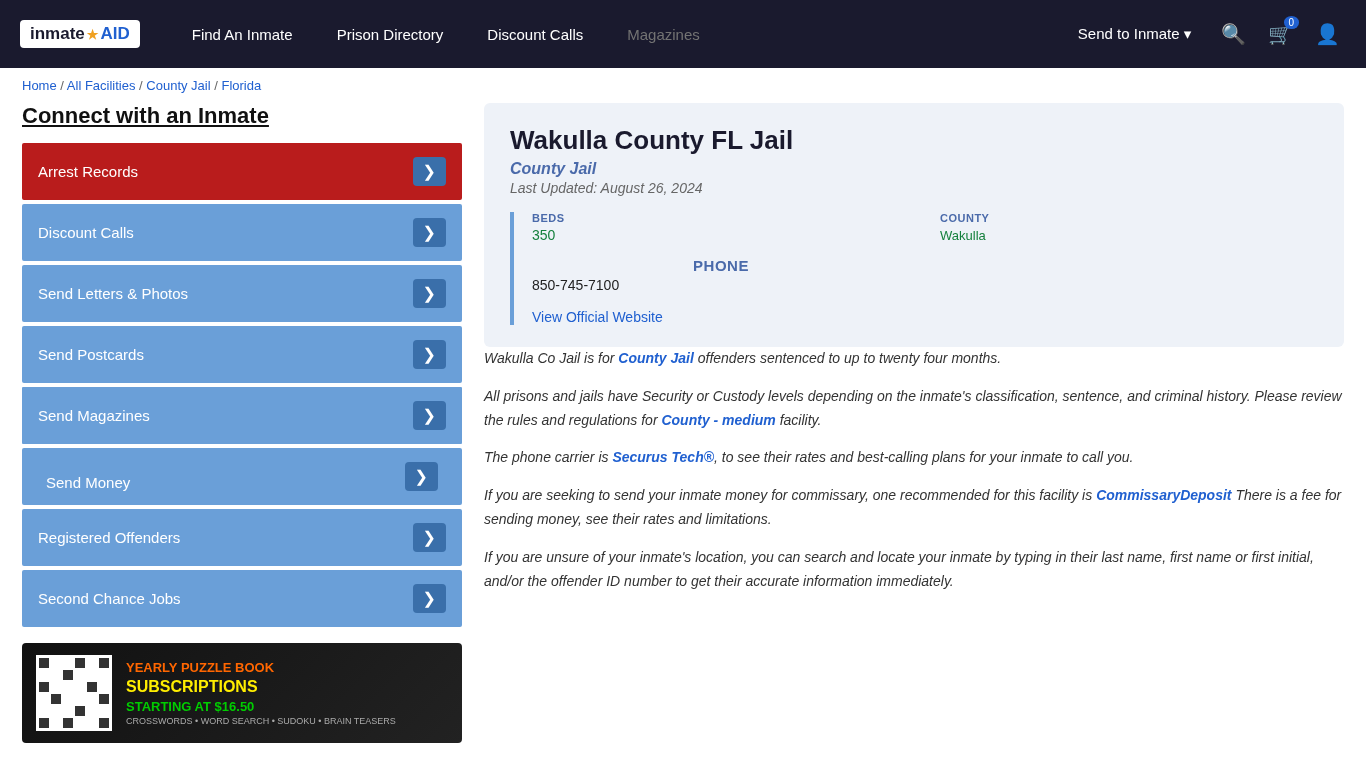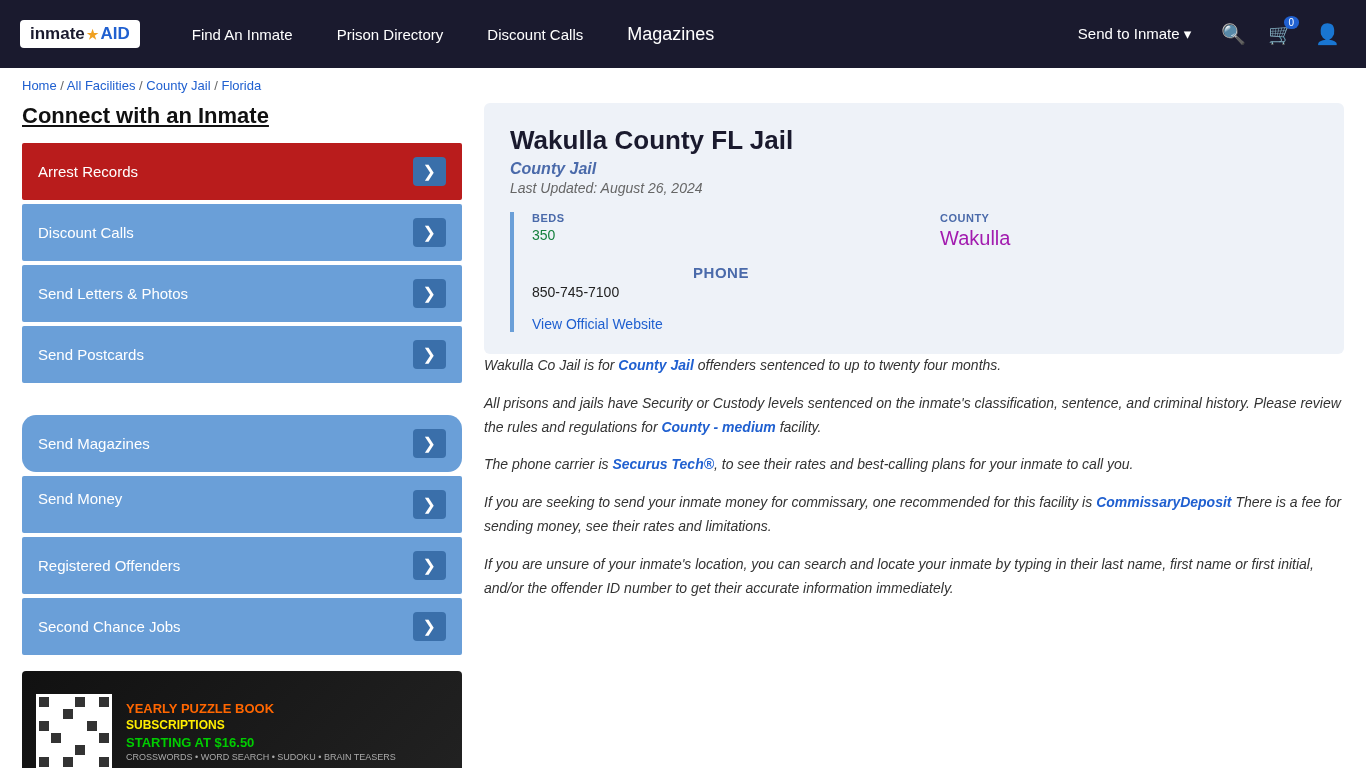--- a/index.html
+++ b/index.html
@@ -34,21 +34,21 @@
   <div class="logo-box" style="background:#fff; padding:4px 10px; border-radius:4px; display:flex; align-items:center; gap:2px; margin-right:30px; cursor:pointer;">
     <span style="font-weight:900; font-size:17px; color:#1a1a2e;">inmate</span>
     <span style="color:#f0a020; font-size:13px;">★</span>
     <span style="font-weight:900; font-size:17px; color:#2060d0;">AID</span>
   </div>
 
   <div style="display:flex; height:68px;">
     <a href="#" class="nav-link" style="color:#fff; text-decoration:none; padding:0 22px; font-size:15px; display:flex; align-items:center; font-weight:500;">Find An Inmate</a>
     <a href="#" class="nav-link" style="color:#fff; text-decoration:none; padding:0 22px; font-size:15px; display:flex; align-items:center; font-weight:500;">Prison Directory</a>
     <a href="#" class="nav-link" style="color:#fff; text-decoration:none; padding:0 22px; font-size:15px; display:flex; align-items:center; font-weight:500;">Discount Calls</a>
-    <a href="#" class="nav-link" style="color:#ffffff; text-decoration:none; padding:14px 22px; font-size:18px; display:flex; align-items:center; font-weight:500;">Magazines</a>
+    <a href="#" class="nav-link" style="color:#737373; text-decoration:none; padding:14px 22px; font-size:15px; display:flex; align-items:center; font-weight:500;">Magazines</a>
   </div>
 
   <div style="display:flex; align-items:center; gap:10px; margin-left:auto;">
     <button style="background:none; border:none; color:#fff; font-size:15px; font-weight:500; cursor:pointer; display:flex; align-items:center; gap:4px; height:68px; padding:0 14px;">Send to Inmate ▾</button>
     <button style="background:none; border:none; color:#fff; font-size:20px; cursor:pointer; padding:6px;">🔍</button>
     <button style="background:none; border:none; color:#fff; font-size:20px; cursor:pointer; padding:6px; position:relative;">
       🛒
       <span style="background:#2060d0; color:#fff; border-radius:50%; font-size:10px; padding:1px 5px; position:absolute; top:0; right:0;">0</span>
     </button>
     <button style="background:none; border:none; color:#fff; font-size:20px; cursor:pointer; padding:6px;">👤</button>
@@ -85,42 +85,42 @@
       <a href="#" style="background:#6a9fd8; color:#fff; display:flex; align-items:center; justify-content:space-between; padding:14px 16px; text-decoration:none; font-size:15px; font-weight:500; border-radius:2px;">
         <span>Send Letters &amp; Photos</span>
         <span style="background:#3a6faa; border-radius:4px; padding:5px 10px; font-size:16px;">❯</span>
       </a>
 
       <a href="#" style="background:#6a9fd8; color:#fff; display:flex; align-items:center; justify-content:space-between; padding:14px 16px; text-decoration:none; font-size:15px; font-weight:500; border-radius:2px;">
         <span>Send Postcards</span>
         <span style="background:#3a6faa; border-radius:4px; padding:5px 10px; font-size:16px;">❯</span>
       </a>
 
-      <a href="#" style="background:#6a9fd8; color:#fff; display:flex; align-items:center; justify-content:space-between; padding:14px 16px; text-decoration:none; font-size:15px; font-weight:500; border-radius:14px;margin-top:28px;">
+      <a href="#" style="background:#6a9fd8; color:#fff; display:flex; align-items:center; justify-content:space-between; padding:14px 16px; text-decoration:none; font-size:15px; font-weight:500; border-radius:1px;">
         <span>Send Magazines</span>
         <span style="background:#3a6faa; border-radius:4px; padding:5px 10px; font-size:16px;">❯</span>
       </a>
 
-      <a href="#" style="background:#6a9fd8; color:#fff; display:flex; align-items:flex-start; justify-content:space-between; padding:14px 16px; text-decoration:none; font-size:15px; font-weight:500; border-radius:2px;">
+      <a href="#" style="background:#6a9fd8; color:#fff; display:flex; align-items:flex-end; justify-content:space-between; padding:14px 24px; text-decoration:none; font-size:15px; font-weight:500; border-radius:2px;">
         <span>Send Money</span>
         <span style="background:#3a6faa; border-radius:4px; padding:5px 10px; font-size:16px;">❯</span>
       </a>
 
       <a href="#" style="background:#6a9fd8; color:#fff; display:flex; align-items:center; justify-content:space-between; padding:14px 16px; text-decoration:none; font-size:15px; font-weight:500; border-radius:2px;">
         <span>Registered Offenders</span>
         <span style="background:#3a6faa; border-radius:4px; padding:5px 10px; font-size:16px;">❯</span>
       </a>
 
       <a href="#" style="background:#6a9fd8; color:#fff; display:flex; align-items:center; justify-content:space-between; padding:14px 16px; text-decoration:none; font-size:15px; font-weight:500; border-radius:2px;">
         <span>Second Chance Jobs</span>
         <span style="background:#3a6faa; border-radius:4px; padding:5px 10px; font-size:16px;">❯</span>
       </a>
     </div>
 
-    <div style="margin-top:16px; background:linear-gradient(135deg,#111 0%,#222 100%); border-radius:4px; display:flex; align-items:center; padding:10px 14px; gap:14px; height:121px; cursor:pointer;">
+    <div style="margin-top:16px; background:linear-gradient(135deg,#111 0%,#222 100%); border-radius:4px; display:flex; align-items:center; padding:10px 14px; gap:14px; height:100px; cursor:pointer;">
       <div style="width:76px; height:76px; flex-shrink:0; background:#fff; display:grid; grid-template-columns:repeat(6,1fr); gap:2px; padding:3px;">
         <div style="background:#333;"></div>
           <div style="background:#fff;"></div>
           <div style="background:#fff;"></div>
           <div style="background:#333;"></div>
           <div style="background:#fff;"></div>
           <div style="background:#333;"></div>
         <div style="background:#fff;"></div>
           <div style="background:#fff;"></div>
           <div style="background:#333;"></div>
@@ -147,21 +147,21 @@
           <div style="background:#fff;"></div>
         <div style="background:#333;"></div>
           <div style="background:#fff;"></div>
           <div style="background:#333;"></div>
           <div style="background:#fff;"></div>
           <div style="background:#fff;"></div>
           <div style="background:#333;"></div>
       </div>
       <div>
         <div style="color:#ff6600; font-size:13px; font-weight:900; text-transform:uppercase; line-height:1.3;">YEARLY PUZZLE BOOK</div>
-        <div style="color:#ffee00; font-size:12px; font-weight:900; text-transform:uppercase; line-height:1.3;">SUBSCRIPTIONS</div>
+        <div style="color:#ffee00; font-size:16px; font-weight:900; text-transform:uppercase; line-height:1.3;">SUBSCRIPTIONS</div>
         <div style="color:#00cc00; font-size:13px; font-weight:bold; margin-top:2px;">STARTING AT $16.50</div>
         <div style="color:#aaa; font-size:9px; text-transform:uppercase; margin-top:2px;">CROSSWORDS • WORD SEARCH • SUDOKU • BRAIN TEASERS</div>
       </div>
     </div>
   </div>
 
   <div style="flex:1;">
 
     <div style="background:#eef2f8; border-radius:6px; padding:22px 26px; ">
       <h1 style="font-size:26px; font-weight:bold; color:#1a1a2e; margin-bottom:4px;">Wakulla County FL Jail</h1>
@@ -171,42 +171,42 @@
       <div style="border-left:4px solid #6a9fd8; padding-left:18px; display:grid; grid-template-columns:1fr 1fr; gap:14px 30px;">
 
 
         <div>
           <label style="display:block; font-size:11px; font-weight:bold; color:#4a6aaa; text-transform:uppercase; letter-spacing:0.5px; margin-bottom:3px;">BEDS</label>
           <span style="font-size:14px; color:#15803d;">350</span>
         </div>
 
         <div>
           <label style="display:block; font-size:11px; font-weight:bold; color:#4a6aaa; text-transform:uppercase; letter-spacing:0.5px; margin-bottom:3px;">COUNTY</label>
-          <span style="font-size:20px; color:#a21caf;">Wakulla</span>
+          <span style="font-size:13px; color:#15803d;">Wakulla</span>
         </div>
 
         <div>
           <label style="display:block; font-size:15px; font-weight:bold; color:#4a6aaa; text-transform:uppercase; letter-spacing:0.5px; margin-bottom:3px;text-align:center;">PHONE</label>
           <span style="font-size:14px; color:#222;">850-745-7100</span>
         </div>
 
         <div style="grid-column:1/-1; margin-top:2px;">
           <a href="#" style="color:#2060d0; text-decoration:none; font-size:14px;">View Official Website</a>
         </div>
       </div>
     </div>
 
     <div style="font-size:14px; line-height:1.7; color:#333;">
 
       <p style="margin-bottom:14px; font-style:italic;">
         <span>Wakulla Co Jail is for </span><a href="#" style="color:#2060d0; font-weight:bold; font-style:italic; text-decoration:none;">County Jail</a><span> offenders sentenced to up to twenty four months.</span>
       </p>
 
       <p style="margin-bottom:14px; font-style:italic;">
-        <span>All prisons and jails have Security or Custody levels sentenced on the inmate's classification, sentence, and criminal history. Please review the rules and regulations for </span><a href="#" style="color:#2060d0; font-weight:bold; font-style:italic; text-decoration:none;">County - medium</a><span> facility.</span>
+        <span>All prisons and jails have Security or Custody levels depending on the inmate's classification, sentence, and criminal history. Please review the rules and regulations for </span><a href="#" style="color:#2060d0; font-weight:bold; font-style:italic; text-decoration:none;">County - medium</a><span> facility.</span>
       </p>
 
       <p style="margin-bottom:14px; font-style:italic;">
         <span>The phone carrier is </span><a href="#" style="color:#2060d0; font-weight:bold; font-style:italic; text-decoration:none;">Securus Tech®</a><span>, to see their rates and best-calling plans for your inmate to call you.</span>
       </p>
 
       <p style="margin-bottom:14px; font-style:italic;">
         <span>If you are seeking to send your inmate money for commissary, one recommended for this facility is </span><a href="#" style="color:#2060d0; font-weight:bold; font-style:italic; text-decoration:none;">CommissaryDeposit</a><span> There is a fee for sending money, see their rates and limitations.</span>
       </p>
 

